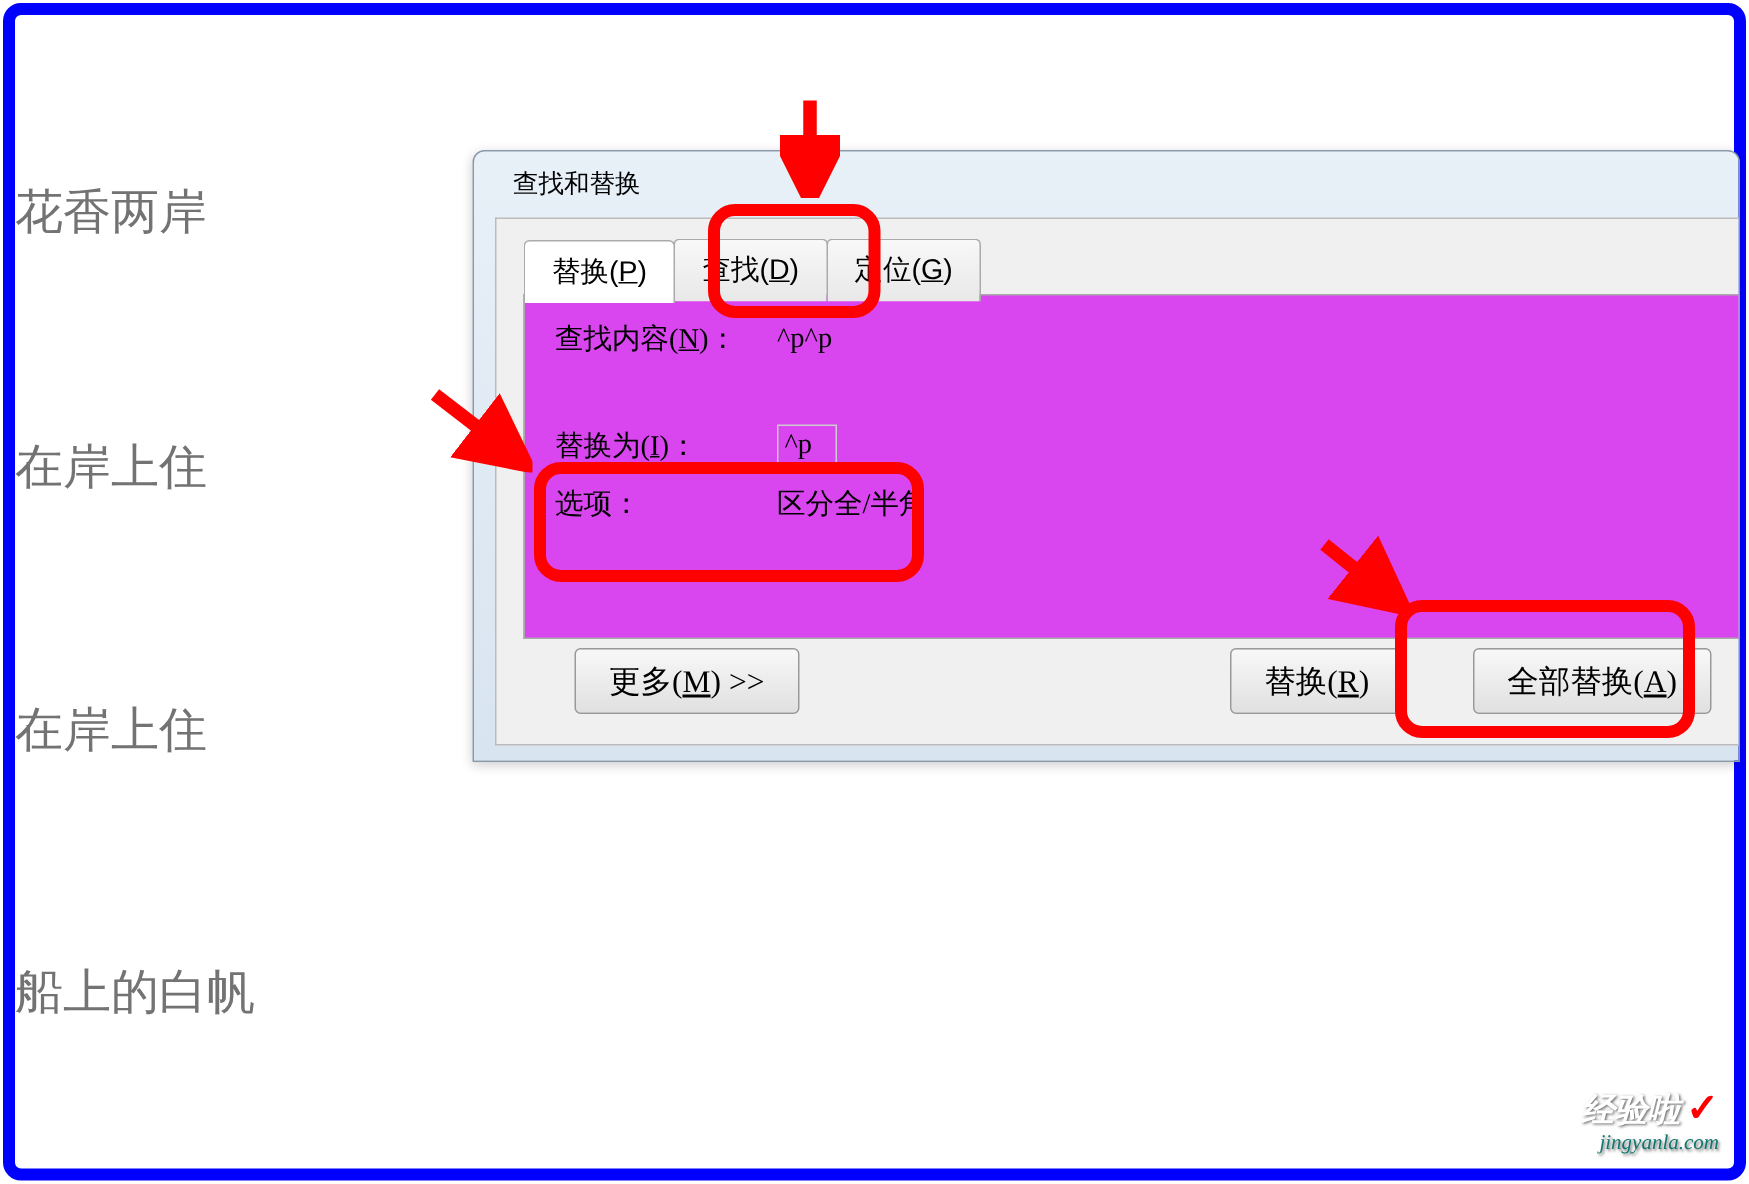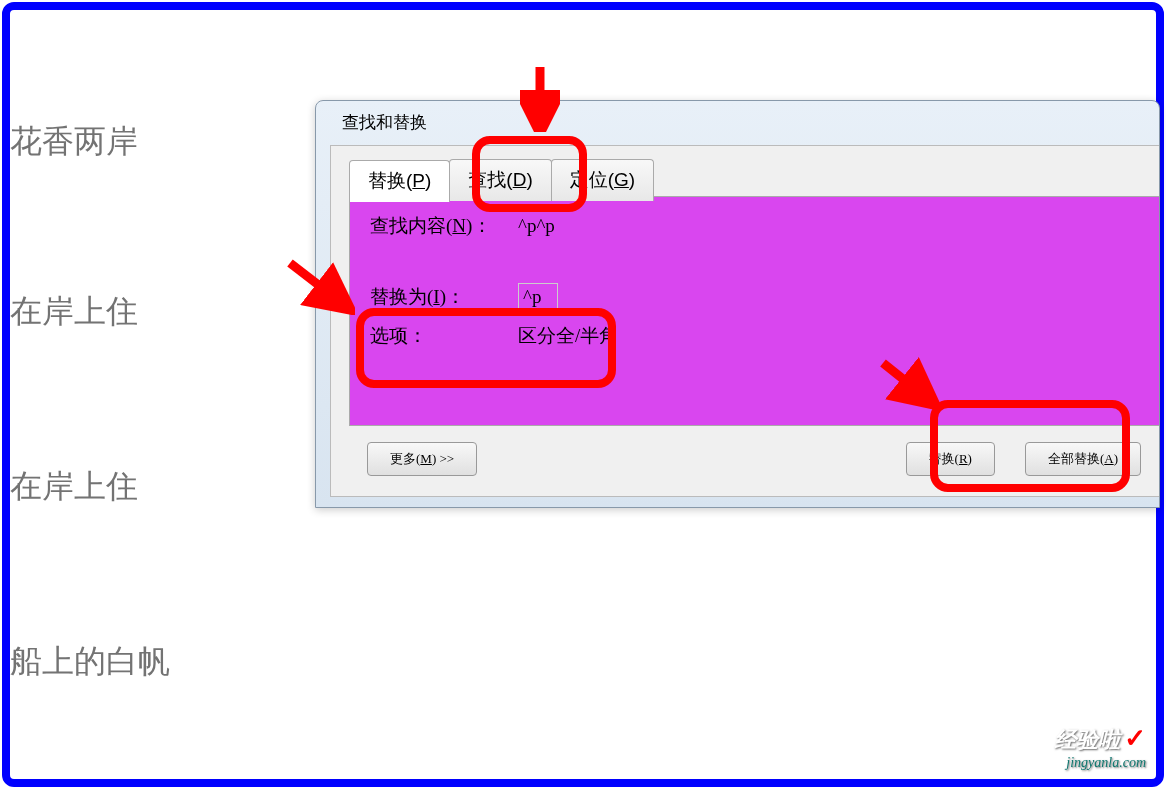--- a/index.html
+++ b/index.html
@@ -119,27 +119,28 @@
     .btn-row {
       position: absolute;
       bottom: 20px;
       left: 36px;
       right: 18px;
       display: flex;
       align-items: center;
     }
     .btn {
       padding: 7px 22px;
-      font-size: 13px;
+      font-size: 21px;
       background: linear-gradient(to bottom, #f8f8f8, #e0e0e0);
       border: 1px solid #999;
       border-radius: 4px;
       cursor: pointer;
       font-family: SimSun, serif;
       color: #000;
+      margin-left: 16px;
     }
     .spacer {
       flex: 1;
     }
     .btn-gap {
       width: 30px;
     }
     .underline {
       text-decoration: underline;
     }

